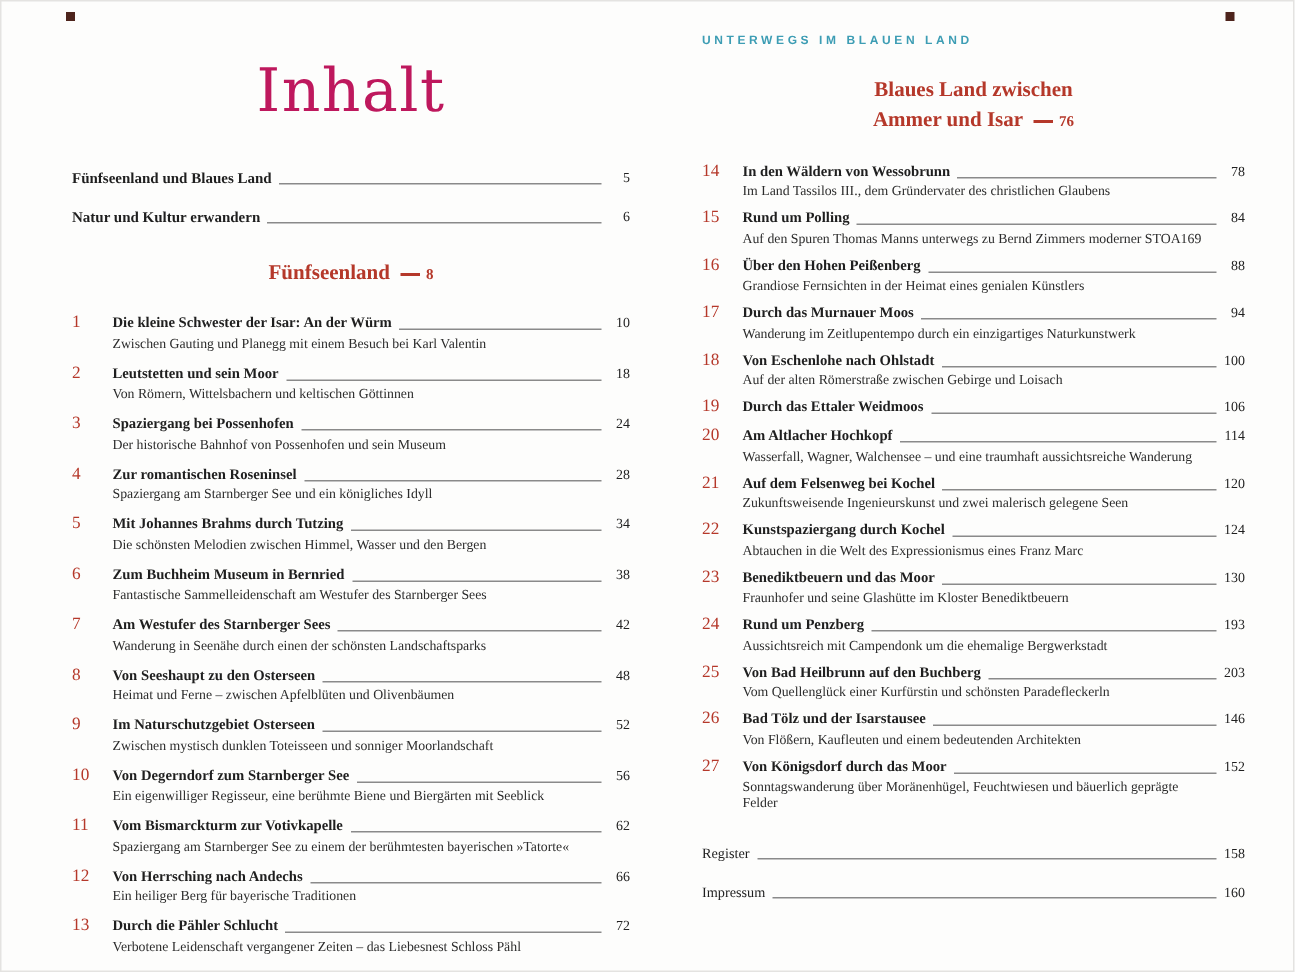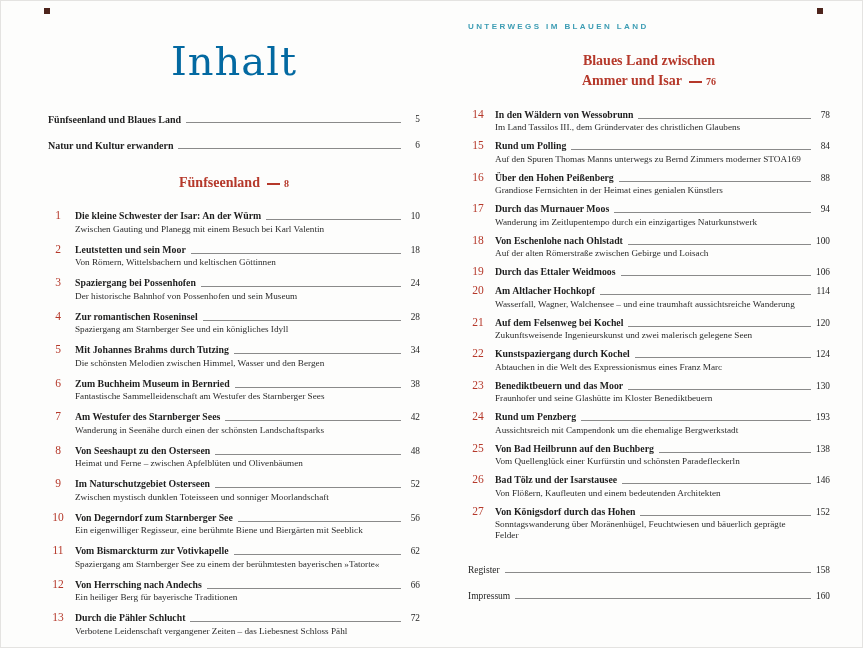--- a/index.html
+++ b/index.html
@@ -16,21 +16,21 @@
   .corner-tl{left:44px;top:8px}
   .corner-tr{right:40px;top:8px}
 
   .page{position:absolute;top:14px}
   .page-left{left:48px;width:372px}
   .page-right{left:468px;width:362px}
 
   .inhalt-title{
     font-family:"DejaVu Serif",serif;
     font-size:40px;font-weight:500;letter-spacing:1px;
-    text-align:center;margin-top:24px;color:#0369a1;
+    text-align:center;margin-top:24px;color:#be185d;
   }
 
   .front-list{margin-top:30px}
   .front-item{display:flex;align-items:flex-start;margin-bottom:15px;font-size:10px}
   .front-item .front-label{font-weight:bold;white-space:nowrap}
   .footer-list{margin-top:24px}
   .footer-list .front-item{font-size:9.5px;margin-bottom:16px}
   .footer-list .front-label{font-weight:normal}
 
   .section-heading{
@@ -40,21 +40,21 @@
   .rule-short{
     display:inline-block;width:13px;border-bottom:2px solid currentColor;
     margin:0 4px 0 7px;transform:translateY(-2px);
   }
   .section-page{font-size:10px;font-weight:bold}
 
   .entries{margin-top:16px}
   .entry{margin-bottom:8px}
   .page-right .entry{margin-bottom:6px}
   .entry-head{display:flex;align-items:baseline;line-height:12px}
-  .entry-num{flex:none;width:20px;margin-right:7px;text-align:center;color:#b5382a;font-size:11.5px}
+  .entry-num{flex:none;width:20px;margin-right:7px;text-align:left;color:#b5382a;font-size:11.5px}
   .entry-title{font-weight:bold;font-size:9.8px;white-space:nowrap}
   .entry-fill{flex:1 1 auto;min-width:8px;border-bottom:1px solid #8a8a8a;align-self:flex-end;margin:0 4px 2px 5px}
   .entry-page{flex:none;min-width:15px;text-align:right;font-size:9.3px}
   .entry-sub{margin-left:27px;max-width:308px;font-size:9.2px;line-height:11px;color:#2c2c2c;margin-top:1.5px}
 
   .running-head{
     font-family:"Liberation Sans","DejaVu Sans",sans-serif;
     font-size:8px;font-weight:bold;letter-spacing:2.4px;
     color:#3d9db4;text-align:left;margin-top:8px;
   }
@@ -337,39 +337,39 @@
       <span class="entry-page">193</span>
     </div>
     <div class="entry-sub">Aussichtsreich mit Campendonk um die ehemalige Bergwerkstadt</div>
   </div>
 
   <div class="entry">
     <div class="entry-head">
       <span class="entry-num">25</span>
       <span class="entry-title">Von Bad Heilbrunn auf den Buchberg</span>
       <span class="entry-fill"></span>
-      <span class="entry-page">138</span>
+      <span class="entry-page">203</span>
     </div>
     <div class="entry-sub">Vom Quellenglück einer Kurfürstin und schönsten Paradefleckerln</div>
   </div>
 
   <div class="entry">
     <div class="entry-head">
       <span class="entry-num">26</span>
       <span class="entry-title">Bad Tölz und der Isarstausee</span>
       <span class="entry-fill"></span>
       <span class="entry-page">146</span>
     </div>
     <div class="entry-sub">Von Flößern, Kaufleuten und einem bedeutenden Architekten</div>
   </div>
 
   <div class="entry">
     <div class="entry-head">
       <span class="entry-num">27</span>
-      <span class="entry-title">Von Königsdorf durch das Hohen</span>
+      <span class="entry-title">Von Königsdorf durch das Moor</span>
       <span class="entry-fill"></span>
       <span class="entry-page">152</span>
     </div>
     <div class="entry-sub">Sonntagswanderung über Moränenhügel, Feuchtwiesen und bäuerlich geprägte Felder</div>
   </div>
 </div>
 
   <div class="footer-list">
   <div class="front-item">
     <span class="front-label">Register</span>

